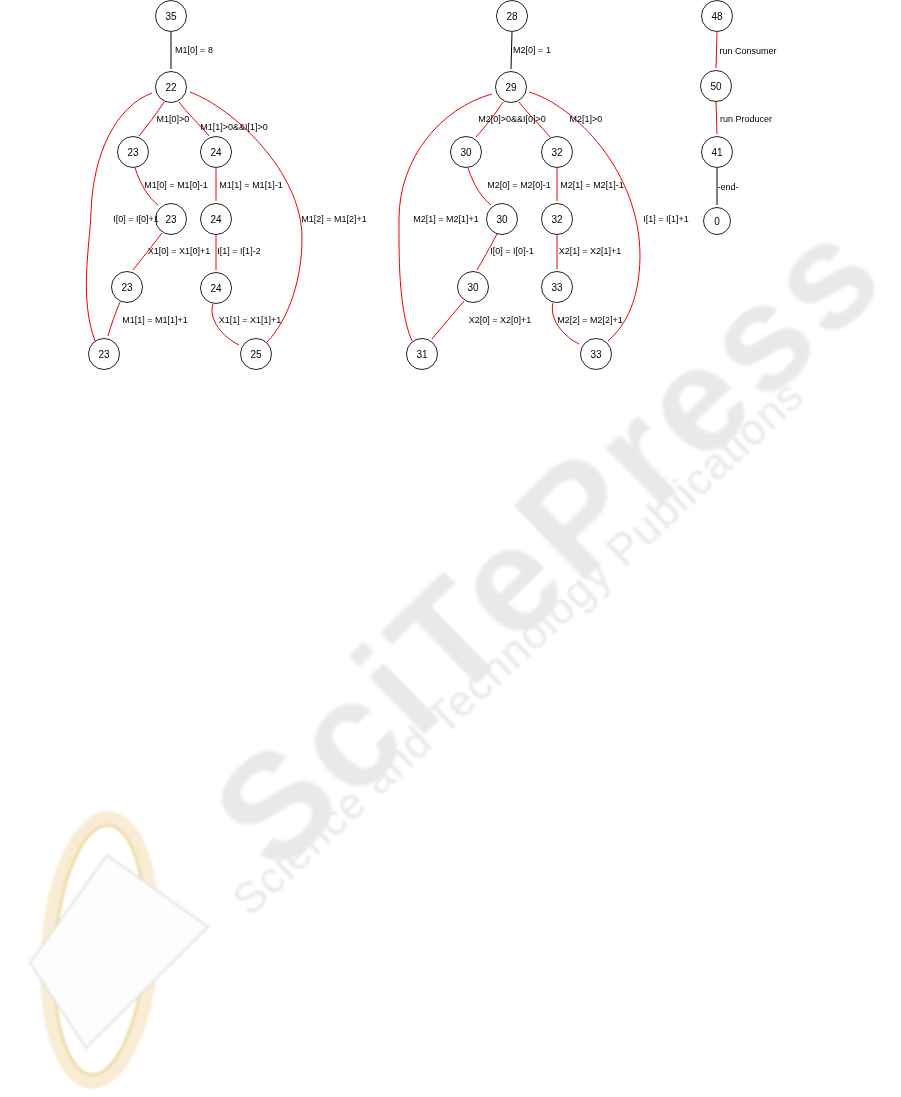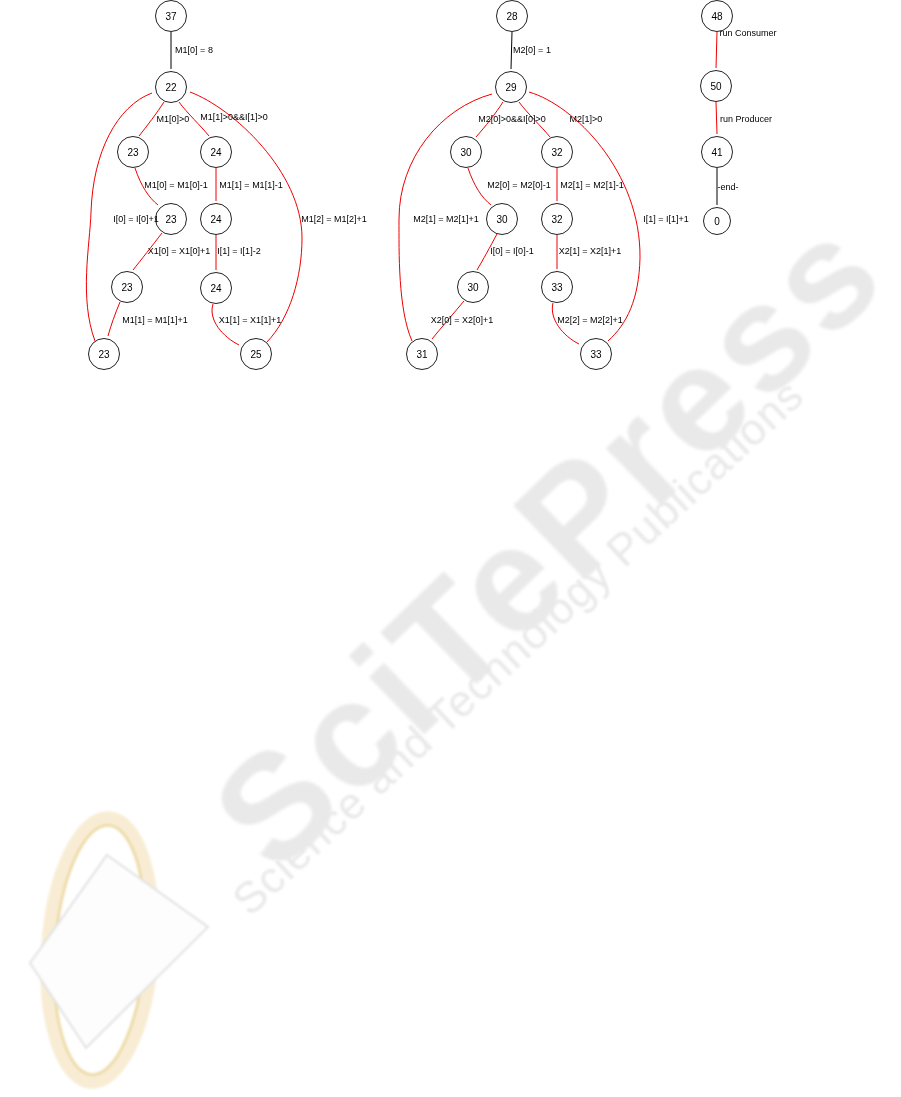--- a/index.html
+++ b/index.html
@@ -88,34 +88,34 @@
     <path class="red" marker-end="url(#mr)" d="M 464,301 C 453,314 441,328 432,339"></path>
     <path class="red" marker-end="url(#mr)" d="M 553,303 C 549,319 563,336 579,344"></path>
     <path class="red" marker-end="url(#mr)" d="M 412,341 C 398,309 399,252 399,219 C 399,158 441,108 492,94"></path>
     <path class="red" marker-end="url(#mr)" d="M 608,341 C 627,324 639,299 640,258 C 641,172 574,105 529,92"></path>
 
     <path class="red" marker-end="url(#mr)" d="M 717,32 L 716,68"></path>
     <path class="red" marker-end="url(#mr)" d="M 716,102 L 717,134"></path>
     <path class="blk" marker-end="url(#mb)" d="M 717,168 L 717,205"></path>
   </svg>
 
-  <div class="n" style="left:155px;top:0px">37</div>
+  <div class="n" style="left:155px;top:0px">35</div>
   <div class="n" style="left:155px;top:71px">22</div>
   <div class="n" style="left:117px;top:136px">23</div>
   <div class="n" style="left:200px;top:136px">24</div>
   <div class="n" style="left:155px;top:203px">23</div>
   <div class="n" style="left:200px;top:203px">24</div>
   <div class="n" style="left:111px;top:271px">23</div>
   <div class="n" style="left:200px;top:272px">24</div>
   <div class="n" style="left:88px;top:338px">23</div>
   <div class="n" style="left:240px;top:338px">25</div>
 
   <div class="e" style="left:194px;top:50px">M1[0] = 8</div>
   <div class="e" style="left:173px;top:119px">M1[0]&gt;0</div>
-  <div class="e" style="left:234px;top:117px">M1[1]&gt;0&amp;&amp;I[1]&gt;0</div>
+  <div class="e" style="left:234px;top:127px">M1[1]&gt;0&amp;&amp;I[1]&gt;0</div>
   <div class="e" style="left:176px;top:185px">M1[0] = M1[0]-1</div>
   <div class="e" style="left:251px;top:185px">M1[1] = M1[1]-1</div>
   <div class="e" style="left:179px;top:251px">X1[0] = X1[0]+1</div>
   <div class="e" style="left:239px;top:251px">I[1] = I[1]-2</div>
   <div class="e" style="left:155px;top:320px">M1[1] = M1[1]+1</div>
   <div class="e" style="left:250px;top:320px">X1[1] = X1[1]+1</div>
   <div class="e" style="left:136px;top:219px">I[0] = I[0]+1</div>
   <div class="e" style="left:334px;top:219px">M1[2] = M1[2]+1</div>
 
   <div class="n" style="left:496px;top:0px">28</div>
@@ -129,27 +129,27 @@
   <div class="n" style="left:406px;top:338px">31</div>
   <div class="n" style="left:580px;top:338px">33</div>
 
   <div class="e" style="left:532px;top:50px">M2[0] = 1</div>
   <div class="e" style="left:512px;top:119px">M2[0]&gt;0&amp;&amp;I[0]&gt;0</div>
   <div class="e" style="left:586px;top:119px">M2[1]&gt;0</div>
   <div class="e" style="left:519px;top:185px">M2[0] = M2[0]-1</div>
   <div class="e" style="left:592px;top:185px">M2[1] = M2[1]-1</div>
   <div class="e" style="left:512px;top:251px">I[0] = I[0]-1</div>
   <div class="e" style="left:590px;top:251px">X2[1] = X2[1]+1</div>
-  <div class="e" style="left:462px;top:320px">X2[0] = X2[0]+1</div>
+  <div class="e" style="left:500px;top:320px">X2[0] = X2[0]+1</div>
   <div class="e" style="left:590px;top:320px">M2[2] = M2[2]+1</div>
   <div class="e" style="left:446px;top:219px">M2[1] = M2[1]+1</div>
   <div class="e" style="left:666px;top:219px">I[1] = I[1]+1</div>
 
   <div class="n" style="left:701px;top:0px">48</div>
   <div class="n" style="left:700px;top:70px">50</div>
   <div class="n" style="left:701px;top:136px">41</div>
   <div class="n n0" style="left:703px;top:207px">0</div>
 
-  <div class="e" style="left:748px;top:33px">run Consumer</div>
+  <div class="e" style="left:748px;top:51px">run Consumer</div>
   <div class="e" style="left:746px;top:119px">run Producer</div>
   <div class="e" style="left:728px;top:187px">-end-</div>
 
 </div>
 
 </body></html>

